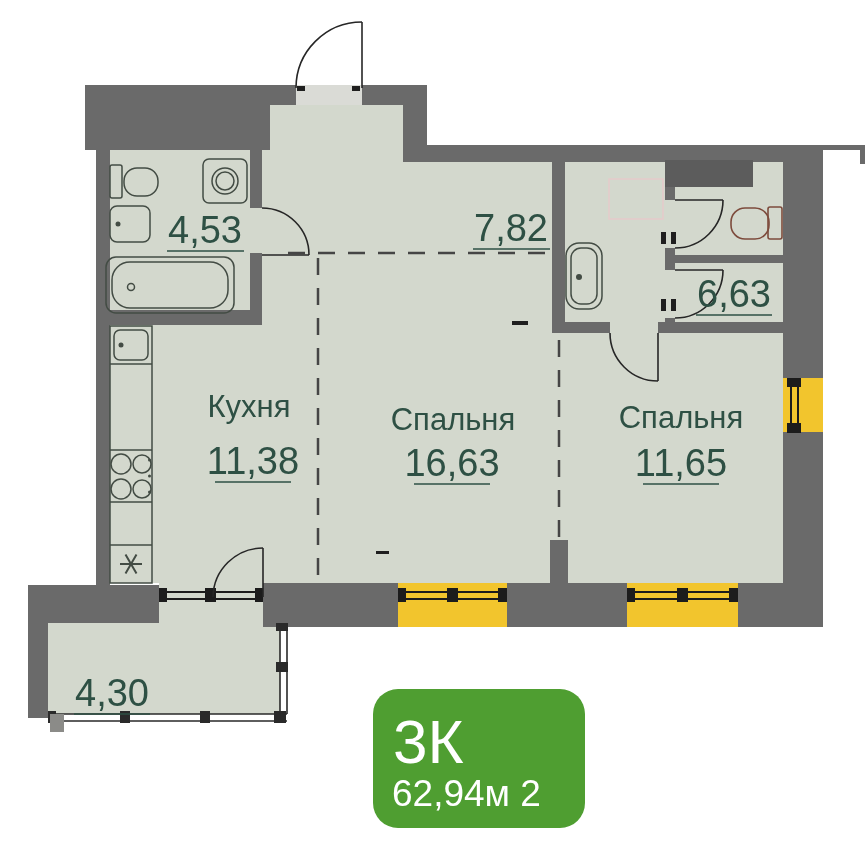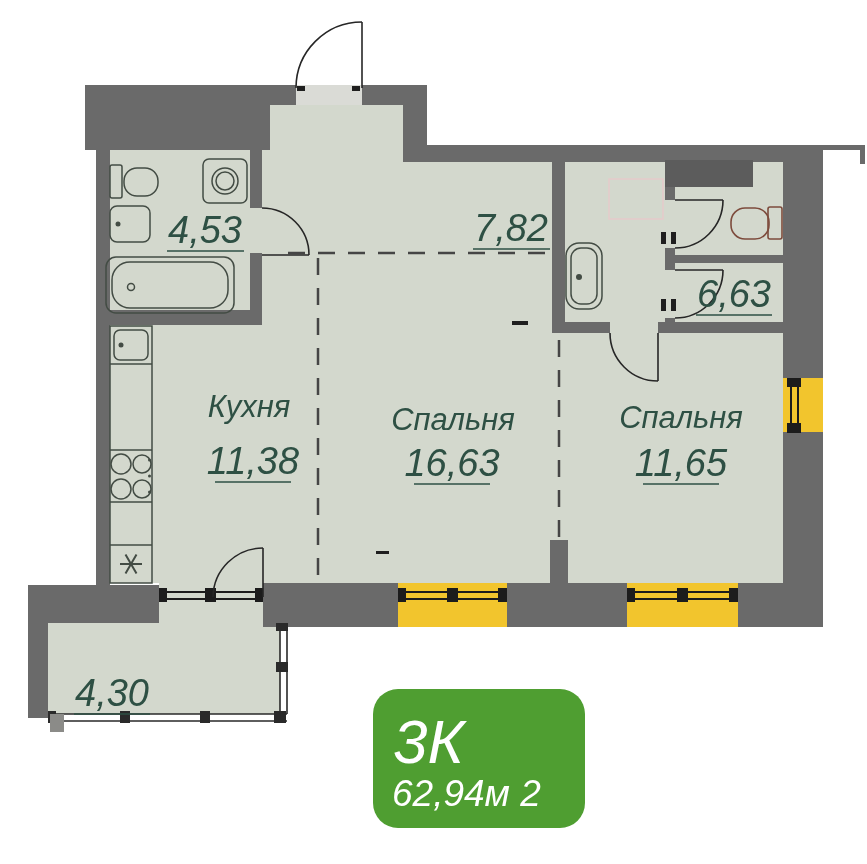--- a/index.html
+++ b/index.html
@@ -1,17 +1,17 @@
 <!DOCTYPE html>
 <html><head>
 <meta charset="utf-8">
 <style>
   html,body{margin:0;padding:0;background:#ffffff;}
   .stage{position:relative;width:867px;height:864px;background:#ffffff;overflow:hidden;
-         font-family:"Liberation Sans", sans-serif;font-style:italic;}
+         font-family:"Liberation Sans", sans-serif;}
   svg{display:block;}
   text{font-family:"Liberation Sans","DejaVu Sans",sans-serif;}
   .room-name{font-size:31px;fill:#2e5044;}
   .room-area{font-size:38px;fill:#2e5044;}
   .badge-type{font-size:62px;fill:#ffffff;}
   .badge-area{font-size:37px;fill:#ffffff;}
 </style>
 </head>
 <body>
 

